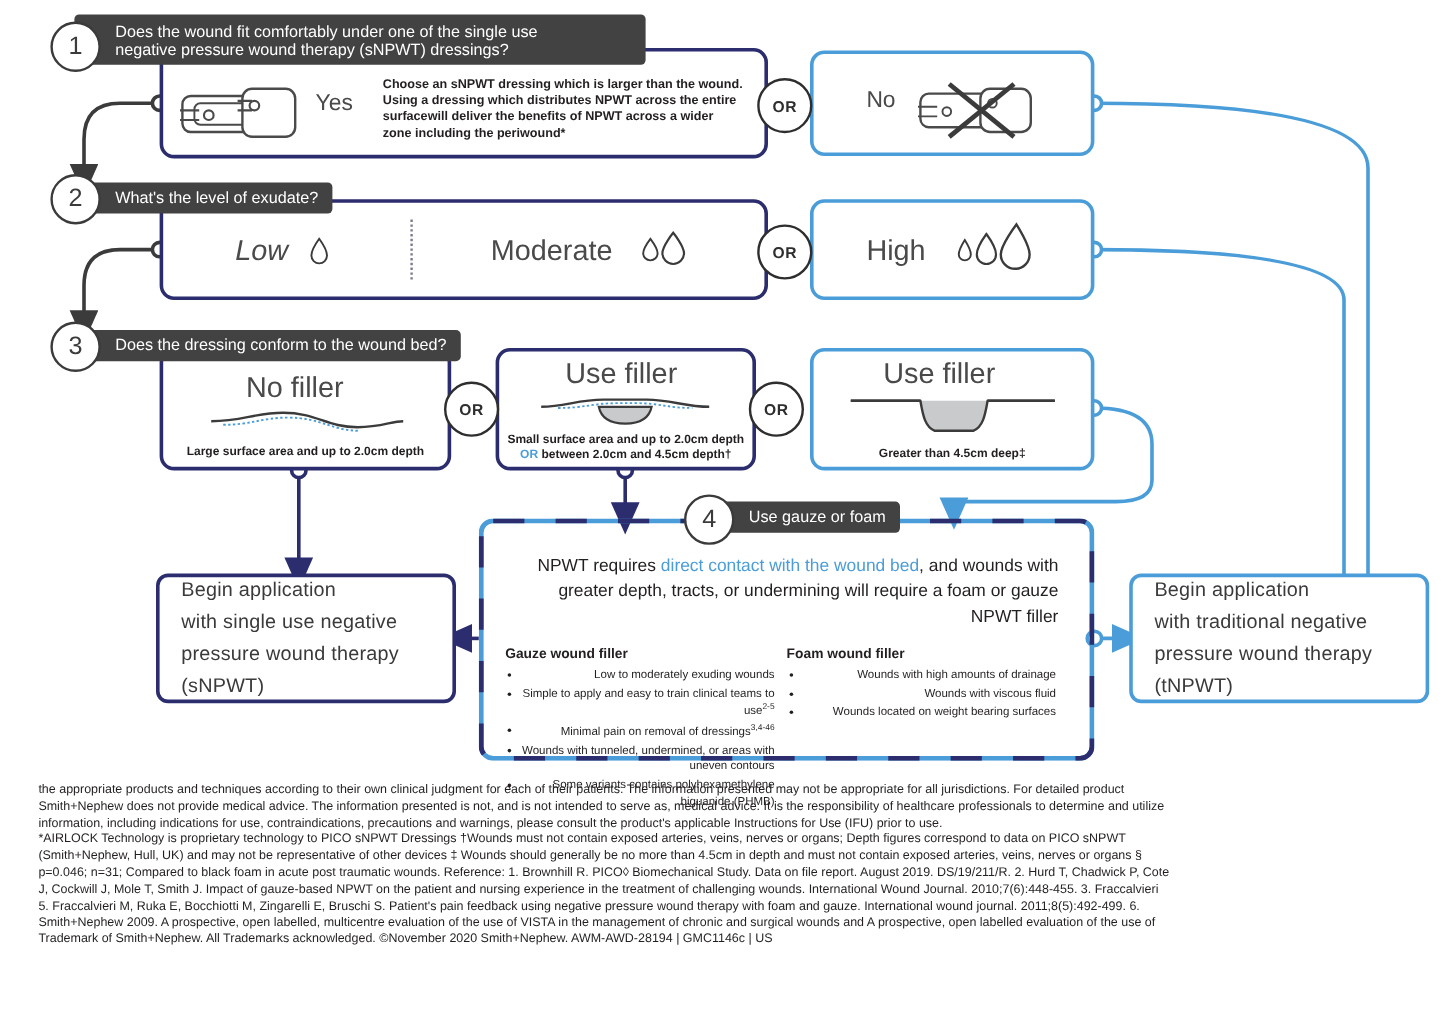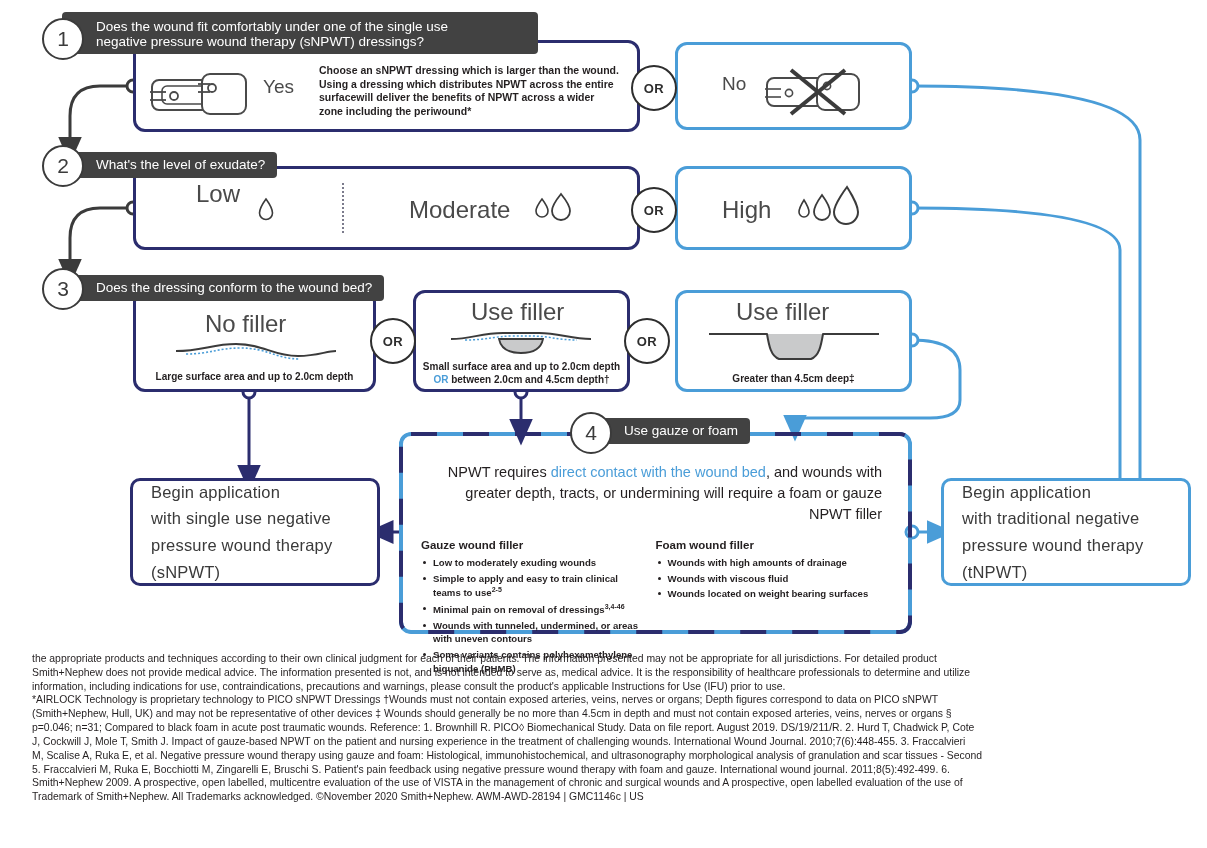--- a/index.html
+++ b/index.html
@@ -50,21 +50,21 @@
   #step4{position:absolute;left:399px;top:432px;width:513px;height:202px;}
   #step4 .dashwrap{position:absolute;inset:0;border-radius:10px;}
   #step4 .inner{position:absolute;inset:0;padding:30px 22px 10px 22px;box-sizing:border-box;}
   .s4lead{text-align:right;font-size:14.5px;line-height:1.45;color:#231f20;margin:0 8px;}
   .s4lead .hl{color:#4a9dd8;}
   .cols{display:flex;margin-top:14px;}
   .col{width:50%;box-sizing:border-box;padding-right:10px;}
   .col h4{margin:0 0 5px 0;font-size:11.5px;color:#231f20;}
   .col ul{margin:0;padding:0;list-style:none;}
   .col li{position:relative;padding-left:12px;font-size:9.6px;line-height:1.42;
-          color:#231f20;font-weight:700;margin-bottom:2px;}
+          color:#231f20;font-weight:400;margin-bottom:2px;text-align:right;}
   .col li:before{content:"";position:absolute;left:2px;top:5px;width:3.2px;height:3.2px;
           border-radius:50%;background:#231f20;}
   sup{font-size:7px;}
 
   
   #footer{position:absolute;left:32px;top:652px;width:1152px;font-size:10.4px;
           line-height:1.33;color:#231f20;}
   #footer p{margin:0;}
 </style>
 </head>
@@ -162,21 +162,21 @@
 
   <div class="box navy" style="left:133px;top:166px;width:507px;height:84px;"></div>
 
   <div class="stepcircle" style="left:42px;top:145px;">
     <span>2</span>
   </div>
   <div class="pill" style="left:62px;top:152px;">
     <span>What's the level of exudate?</span>
   </div>
 
-  <div class="medword" style="position:absolute;left:196px;top:180px;">Low</div>
+  <div class="medword" style="position:absolute;left:196px;top:196px;font-style:italic;">Low</div>
   <svg style="position:absolute;left:257px;top:196px;width:18px;height:26px;" viewBox="0 0 18 26">
     <path d="M9 3 C9 3 2.5 12 2.5 17 a6.5 6.5 0 0 0 13 0 C15.5 12 9 3 9 3 z" fill="none" stroke="#3b3b3b" stroke-width="1.6"></path>
   </svg>
 
   <div class="dotline" style="left:342px;top:183px;height:50px;"></div>
 
   <div class="medword" style="position:absolute;left:409px;top:196px;">Moderate</div>
   <svg style="position:absolute;left:532px;top:190px;width:44px;height:34px;" viewBox="0 0 44 34">
     <path d="M10 9 C10 9 4 17 4 21 a6 6 0 0 0 12 0 C16 17 10 9 10 9 z" fill="none" stroke="#3b3b3b" stroke-width="1.6"></path>
     <path d="M29 4 C29 4 20 15 20 21 a9 9 0 0 0 18 0 C38 15 29 4 29 4 z" fill="none" stroke="#3b3b3b" stroke-width="1.8"></path>
@@ -293,19 +293,18 @@
   </div>
 
   <div id="footer">
     <p>the appropriate products and techniques according to their own clinical judgment for each  of their patients. The information presented may not be appropriate for all jurisdictions. For detailed product</p>
     <p>Smith+Nephew does not provide medical advice. The information presented is not, and is not intended to serve as, medical advice. It is the responsibility of healthcare professionals to determine and utilize</p>
     <p>information, including indications for use, contraindications, precautions and warnings, please consult the product's applicable Instructions for Use (IFU)  prior to use.</p>
     <p>*AIRLOCK Technology is proprietary technology to PICO sNPWT Dressings †Wounds must not contain exposed arteries, veins, nerves or organs; Depth figures correspond to data on PICO sNPWT</p>
     <p>(Smith+Nephew, Hull, UK) and may not be representative of other devices ‡ Wounds should generally be no more than 4.5cm in depth and must not contain exposed arteries, veins, nerves or organs §</p>
     <p>p=0.046; n=31; Compared to black foam in acute post traumatic wounds. Reference: 1. Brownhill R. PICO◊ Biomechanical Study. Data on file report. August 2019. DS/19/211/R. 2. Hurd T, Chadwick P, Cote</p>
     <p>J, Cockwill J, Mole T, Smith J. Impact of gauze-based NPWT on the patient and nursing experience in the treatment of challenging wounds. International Wound Journal. 2010;7(6):448-455.  3. Fraccalvieri</p>
-    <p>M, Scalise A, Ruka E, et al. Negative pressure wound therapy using gauze and foam: Histological, immunohistochemical, and ultrasonography morphological analysis of granulation and scar tissues - Second</p>
     <p>5. Fraccalvieri M, Ruka E, Bocchiotti M, Zingarelli E, Bruschi S. Patient's pain feedback using negative pressure wound therapy with foam and gauze. International wound journal. 2011;8(5):492-499.  6.</p>
     <p>Smith+Nephew 2009. A prospective, open labelled, multicentre evaluation of the use of VISTA in the management of chronic and surgical wounds and A prospective, open labelled evaluation of the use of</p>
     <p>Trademark of Smith+Nephew. All Trademarks acknowledged. ©November 2020 Smith+Nephew. AWM-AWD-28194 | GMC1146c | US</p>
   </div>
 
 </div>
 
 </body></html>

